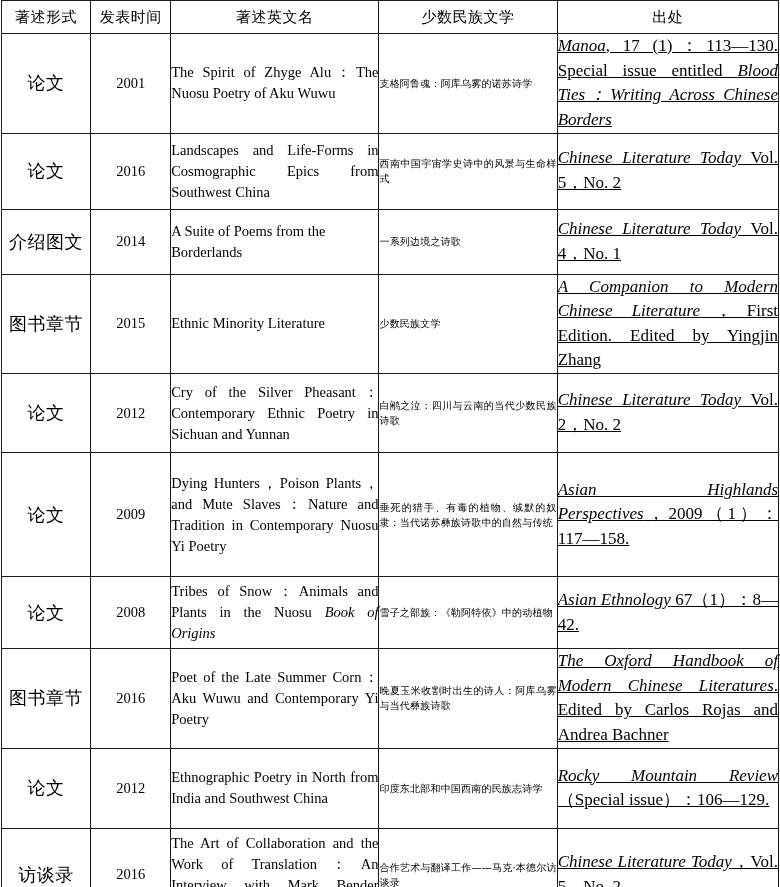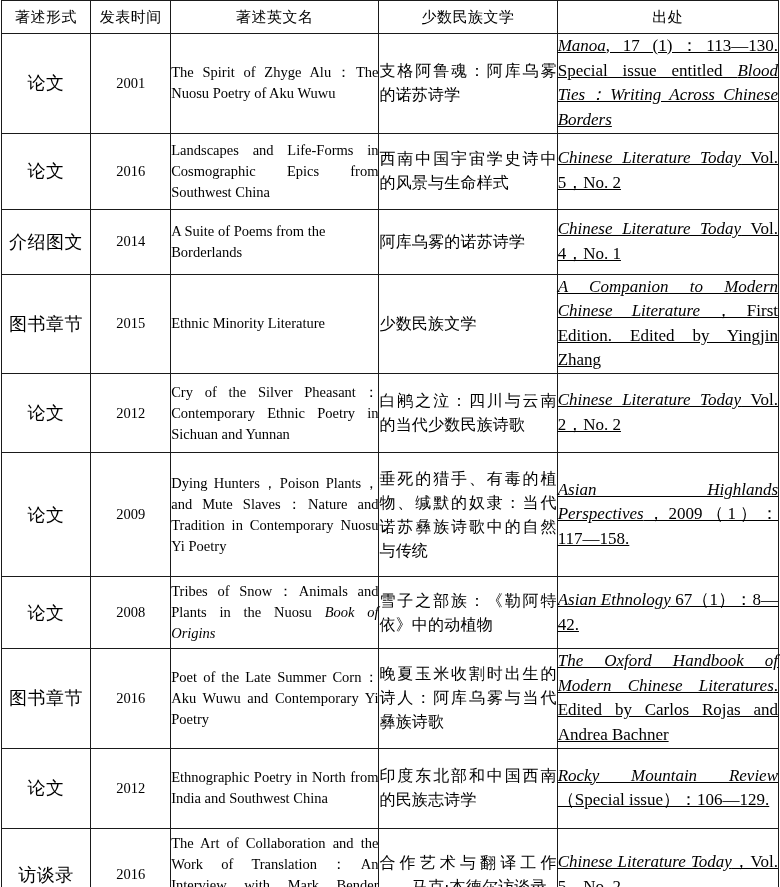--- a/index.html
+++ b/index.html
@@ -61,21 +61,21 @@
   }
   td.en {
     font-size: 14.5px;
     text-align: justify;
     text-align-last: left;
     hyphens: none;
   }
   td.zh {
     font-family: "DejaVu Sans", "Liberation Sans", sans-serif;
     font-weight: bold;
-    font-size: 16px;
+    font-size: 10px;
     line-height: 1.5;
     text-align: justify;
     text-align-last: left;
     letter-spacing: 0.2px;
   }
   td.src {
     font-size: 17px;
     text-align: justify;
     text-align-last: left;
     line-height: 1.45;
@@ -117,21 +117,21 @@
         <td class="form">论文</td>
         <td class="year">2016</td>
         <td class="en">Landscapes and Life-Forms in Cosmographic Epics from Southwest China</td>
         <td class="zh">西南中国宇宙学史诗中的风景与生命样式</td>
         <td class="src"><span class="seg it">Chinese Literature Today</span><span class="seg"> Vol. 5，No. 2</span></td>
       </tr>
       <tr style="height: 65px;">
         <td class="form">介绍图文</td>
         <td class="year">2014</td>
         <td class="en nj">A Suite of Poems from the Borderlands</td>
-        <td class="zh nj">阿库乌雾的诺苏诗学</td>
+        <td class="zh nj">一系列边境之诗歌</td>
         <td class="src"><span class="seg it">Chinese Literature Today</span><span class="seg"> Vol. 4，No. 1</span></td>
       </tr>
       <tr style="height: 88px;">
         <td class="form">图书章节</td>
         <td class="year">2015</td>
         <td class="en nj">Ethnic Minority Literature</td>
         <td class="zh nj">少数民族文学</td>
         <td class="src"><span class="seg it">A Companion to Modern Chinese Literature</span><span class="seg">，First Edition. Edited by Yingjin Zhang</span></td>
       </tr>
       <tr style="height: 79px;">

